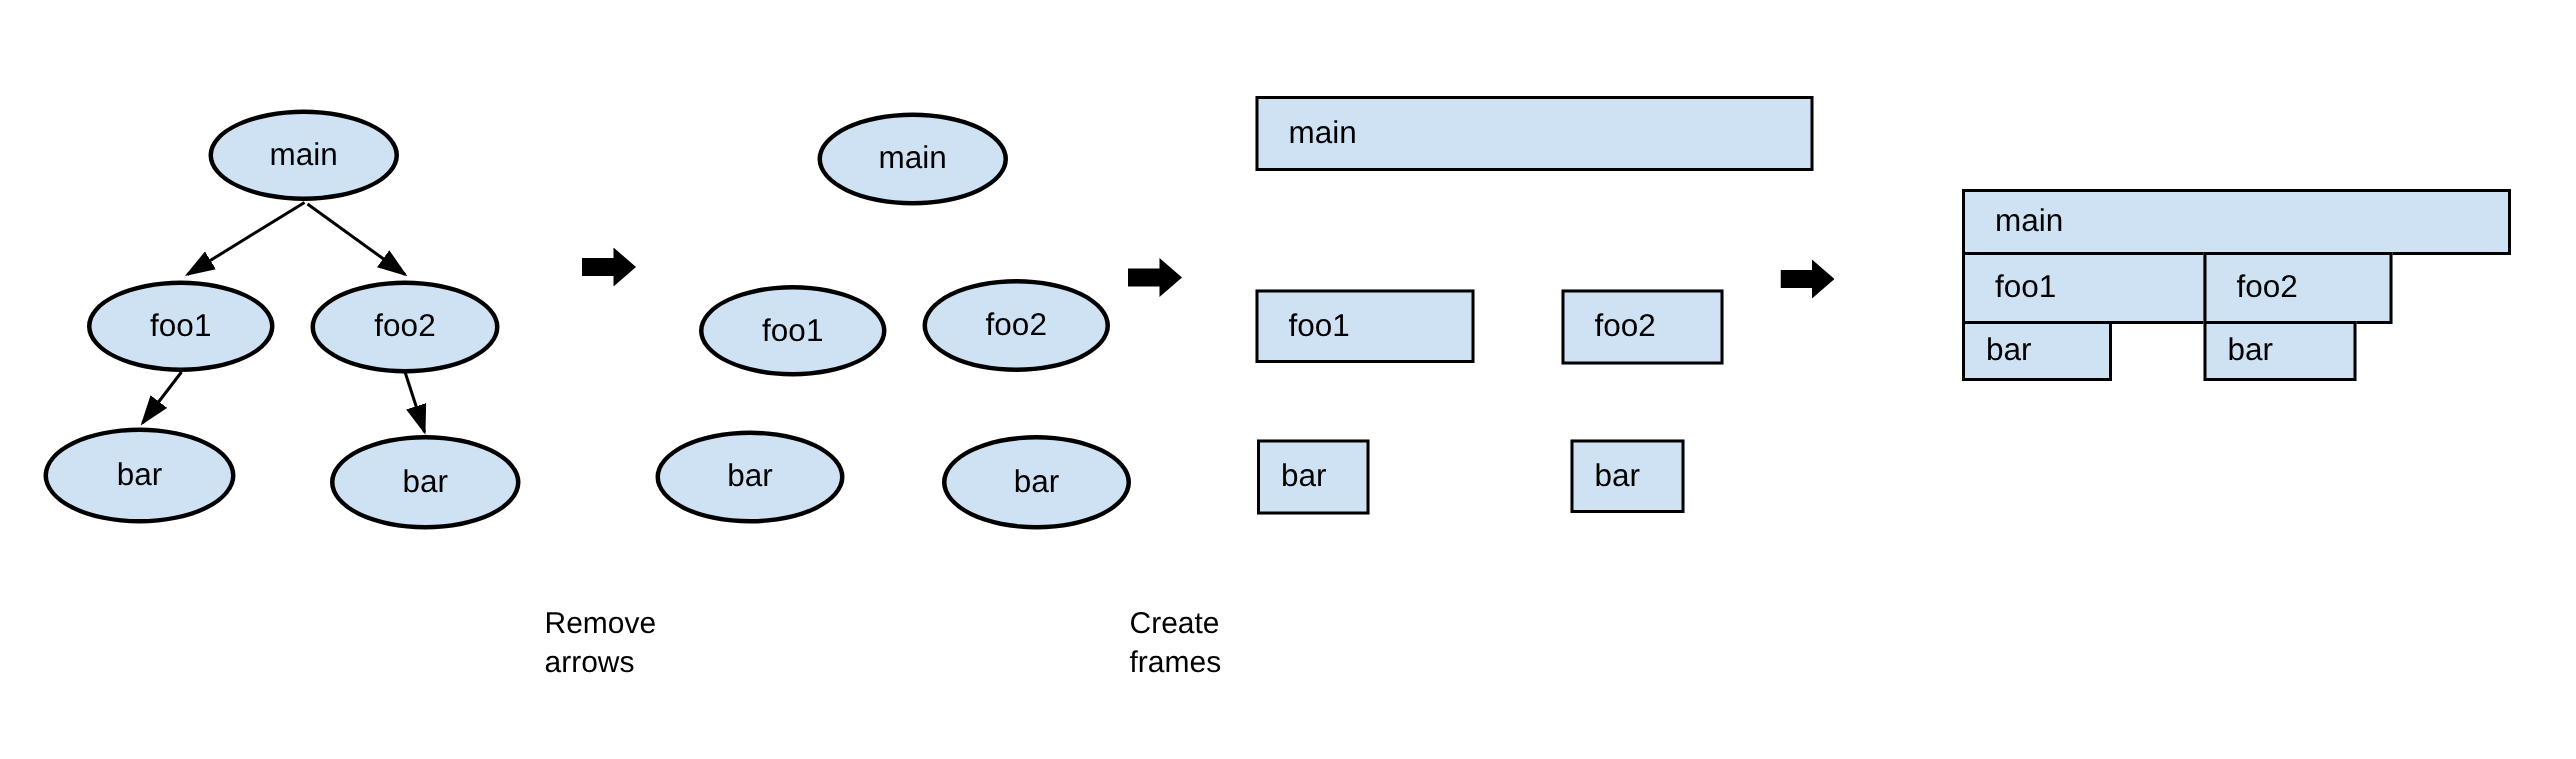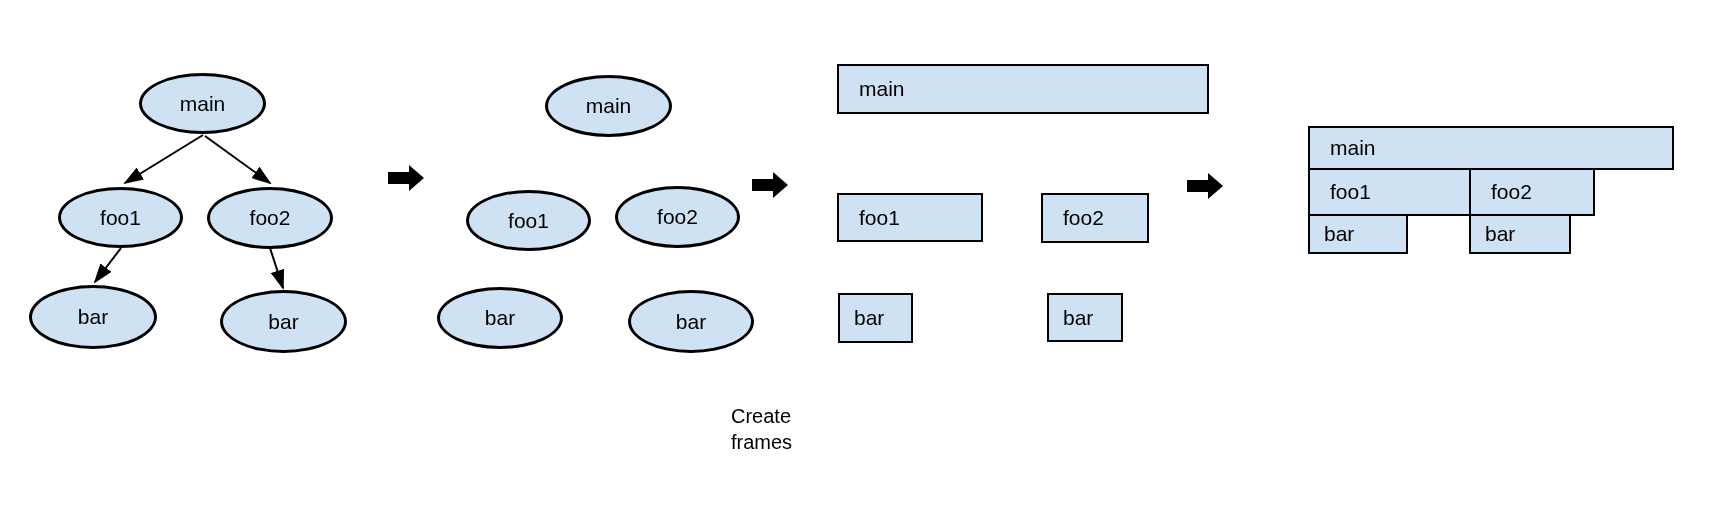--- a/index.html
+++ b/index.html
@@ -143,16 +143,18 @@
       <span>foo2</span>
     </div>
     <div class="frame" style="left:1308px;top:214px;width:100px;height:40px;padding-left:14px;">
       <span>bar</span>
     </div>
     <div class="frame" style="left:1469px;top:214px;width:102px;height:40px;padding-left:14px;">
       <span>bar</span>
     </div>
   </div>
 
-  <div class="step-label" style="left:731px;top:403px;">Create
+  <div class="step-label" style="left:363px;top:403px;">Remove
+arrows</div>
+  <div class="step-label" style="left:753px;top:403px;">Create
 frames</div>
 
 </div>
 
 </body></html>

